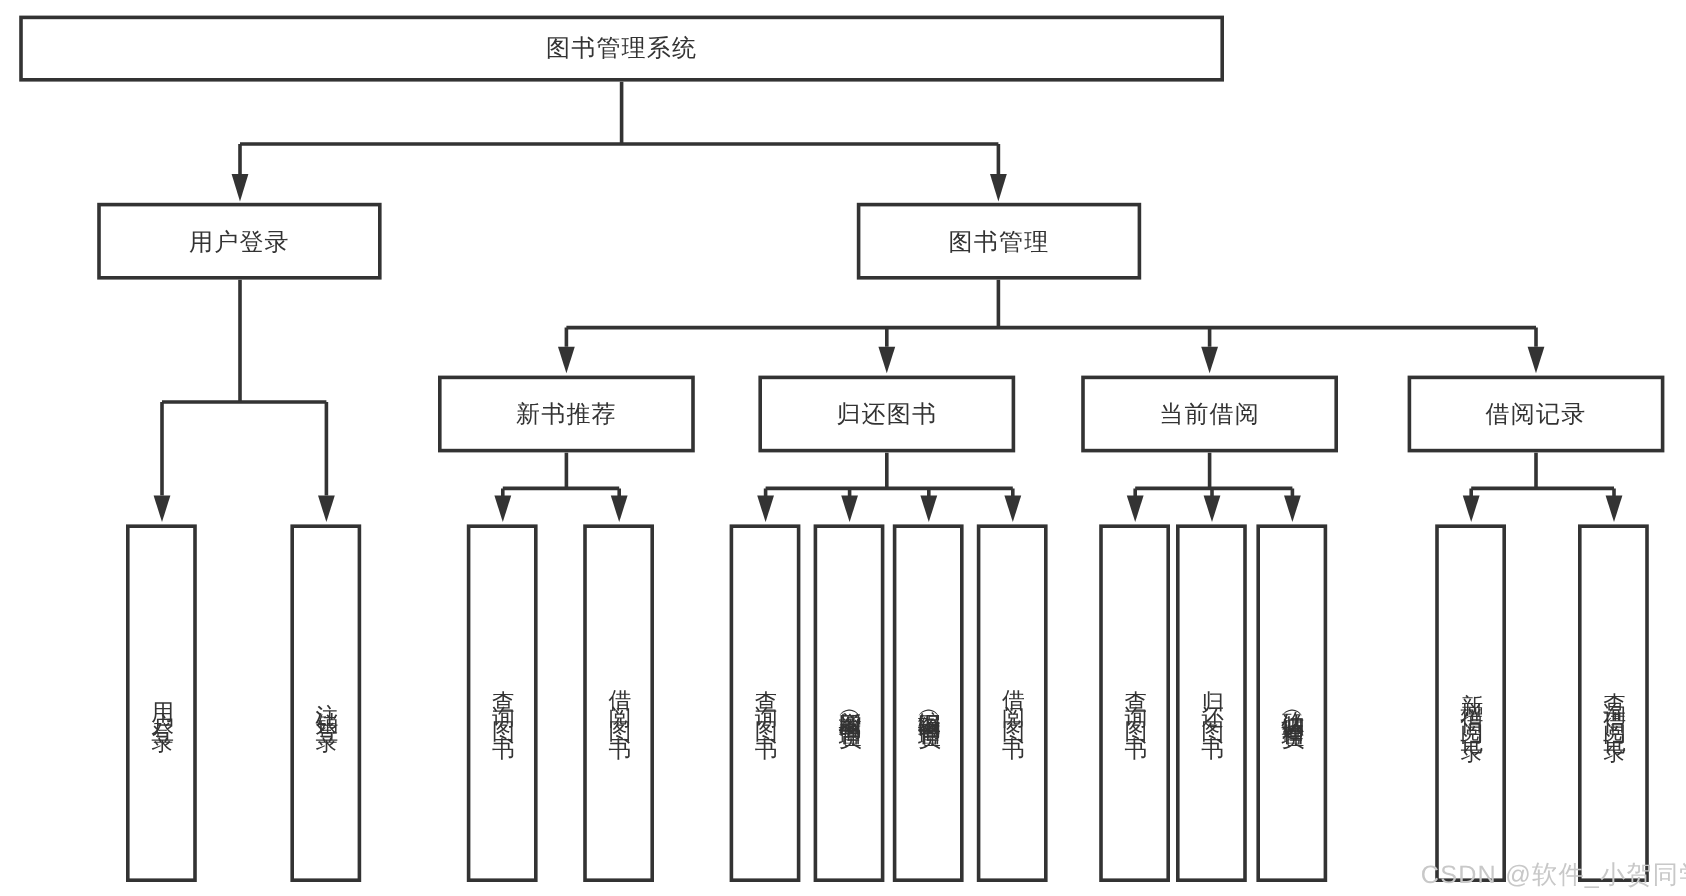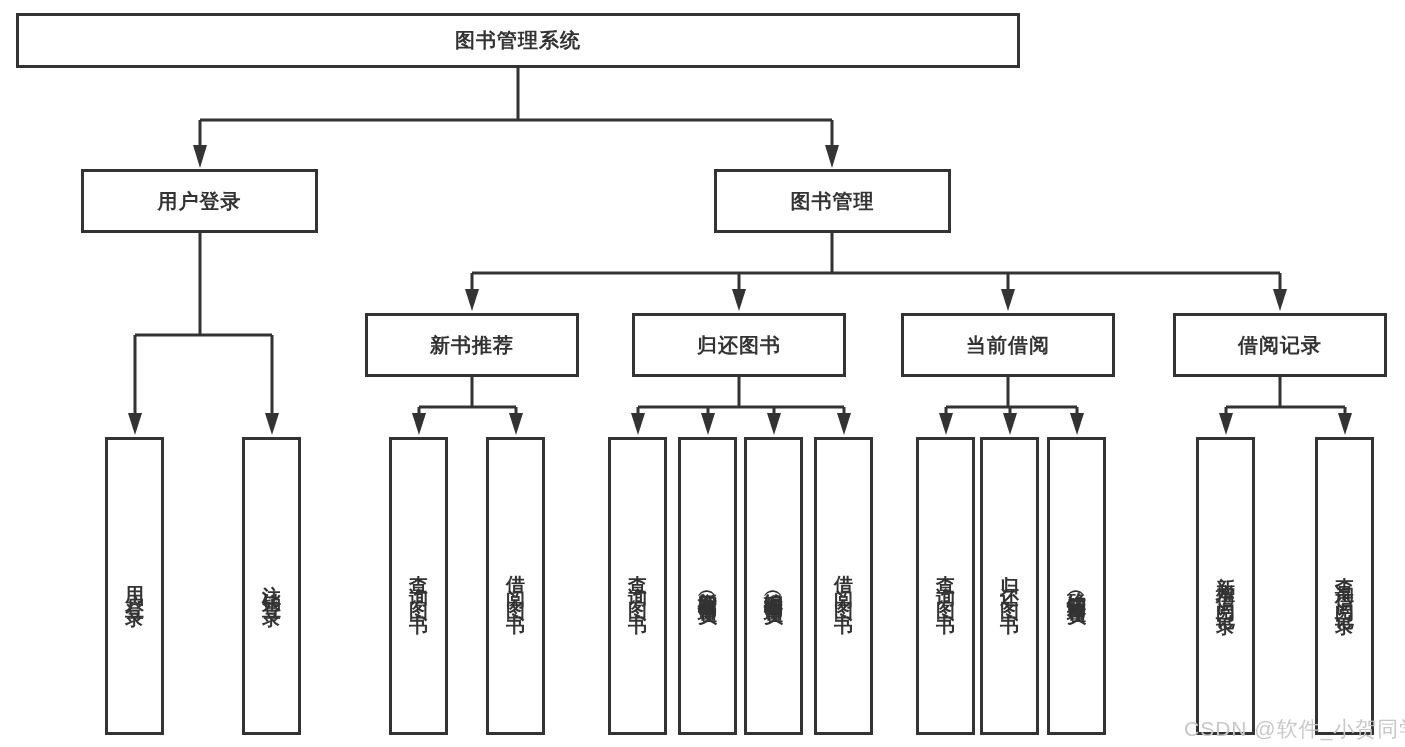--- a/index.html
+++ b/index.html
@@ -12,21 +12,20 @@
   }
   #connectors{position:absolute;left:0;top:0;z-index:1;}
   .node{
     position:absolute;
     box-sizing:border-box;
     background:#ffffff;
     border:3px solid #333333;
     color:#333333;
     display:flex;align-items:center;justify-content:center;
     z-index:2;
-    font-weight:bold;
   }
   .hnode{font-size:20px;letter-spacing:1px;}
   .root{left:16px;top:13px;width:1004px;height:55px;}
   .lvl1{height:64px;width:237px;top:169px;}
   .lvl2{height:64px;width:214px;top:313px;}
   .leaf{
     top:437px;width:59px;height:298px;
     writing-mode:vertical-rl;text-orientation:mixed;
     font-size:19px;
   }

